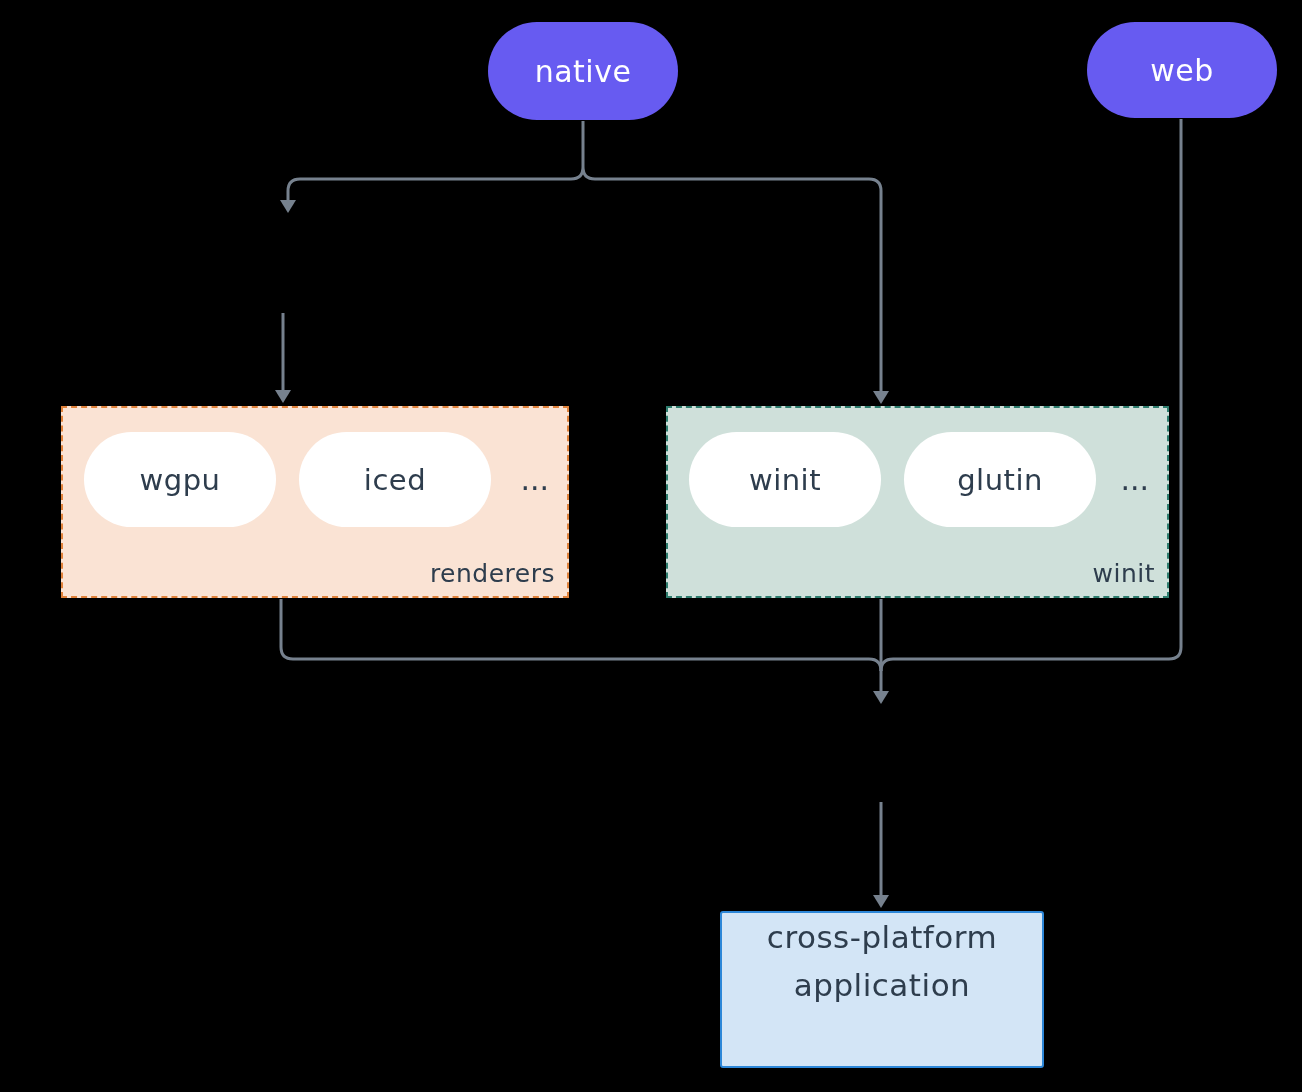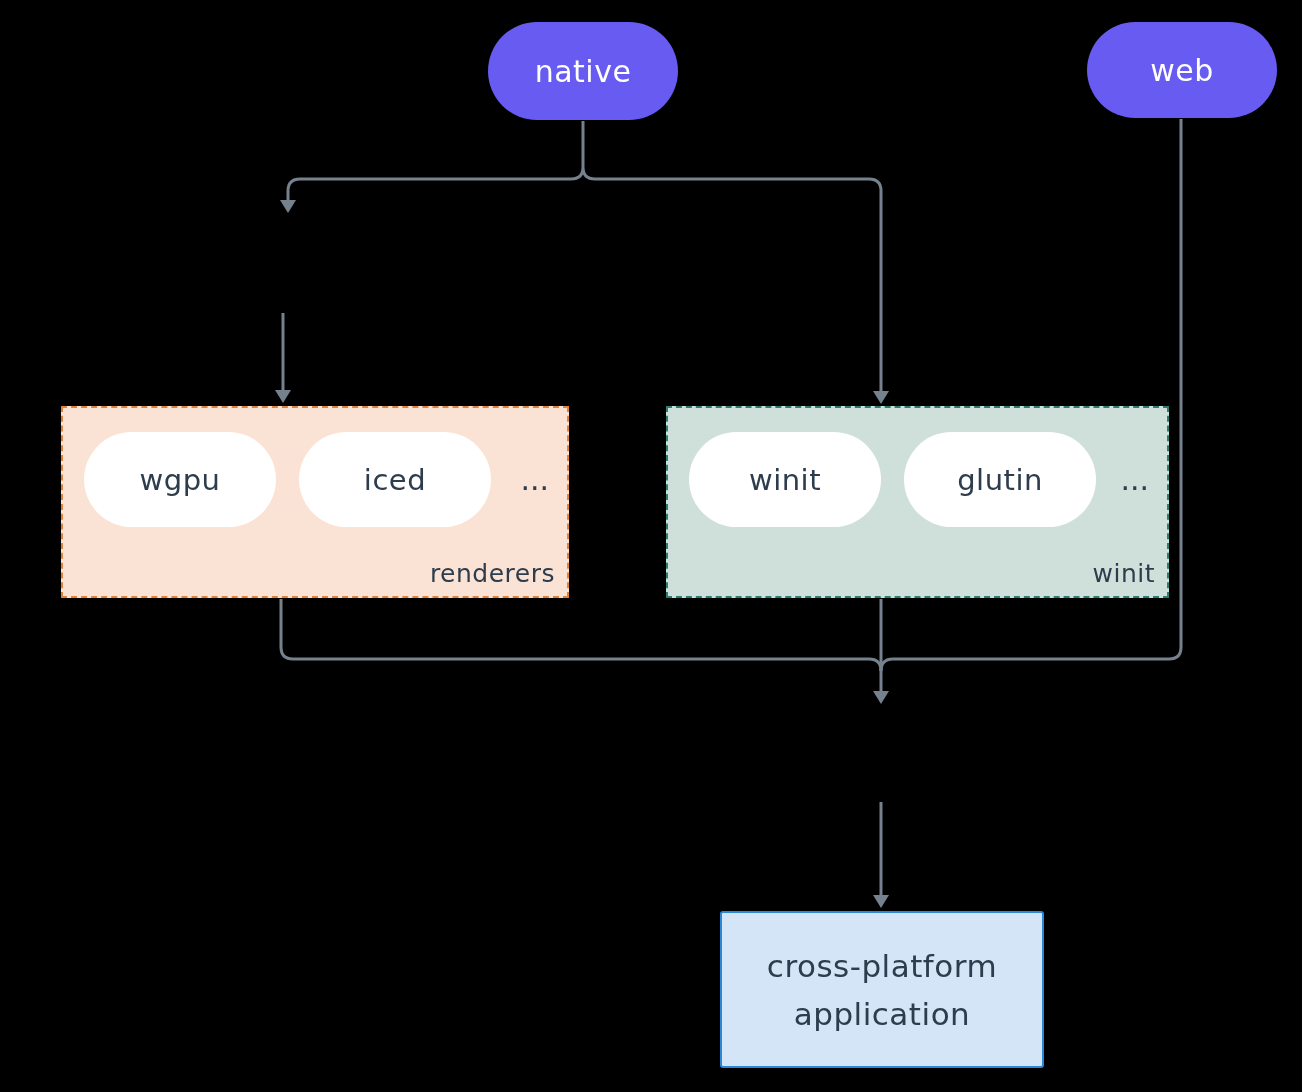--- a/index.html
+++ b/index.html
@@ -72,21 +72,21 @@
     position:absolute;right:12px;bottom:8px;
     color:var(--dark-text);font-size:25px;letter-spacing:0.5px;
   }
   .app-box{
     position:absolute;z-index:2;
     left:720px;top:911px;width:324px;height:157px;
     box-sizing:border-box;
     background:var(--app-fill);
     border:2px solid var(--app-border);
     border-radius:3px;
-    display:flex;align-items:center;justify-content:center;text-align:center;
+    display:flex;align-items:flex-start;justify-content:center;text-align:center;
     color:var(--dark-text);font-size:31px;line-height:48px;letter-spacing:0.5px;
     padding:0 30px;
   }
 </style>
 </head>
 <body>
 
 <div class="stage">
 
   <svg class="wires" width="1302" height="1092" viewBox="0 0 1302 1092">

